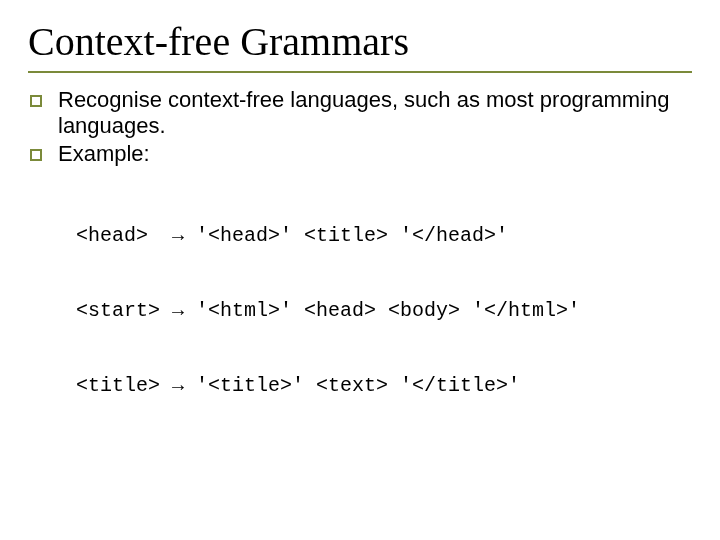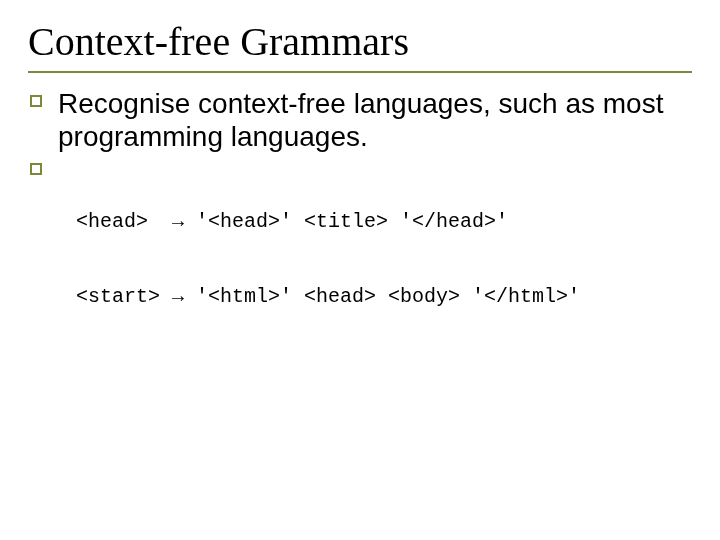--- a/index.html
+++ b/index.html
@@ -31,21 +31,21 @@
     margin: 0 0 14px 0;
   }
   .bullets {
     margin: 0;
     padding: 0;
     list-style: none;
   }
   .bullets > li {
     position: relative;
     padding-left: 30px;
-    font-size: 28px;
+    font-size: 22px;
     line-height: 1.18;
     margin-bottom: 2px;
   }
   .square {
     position: absolute;
     left: 2px;
     top: 8px;
     width: 12px;
     height: 12px;
     border: 2px solid #7b8a3a;
@@ -68,24 +68,26 @@
   <h1 class="title">Context-free Grammars</h1>
   <hr class="rule">
 
   <ul class="bullets">
     <li>
       <span class="square"></span>
       <span>Recognise context-free languages, such as most programming languages.</span>
     </li>
     <li>
       <span class="square"></span>
+      <span>Example:</span>
     </li>
   </ul>
 
   <div class="grammar">
     <span class="row">&lt;head&gt;  → '&lt;head&gt;' &lt;title&gt; '&lt;/head&gt;'</span>
     <span class="row">&lt;start&gt; → '&lt;html&gt;' &lt;head&gt; &lt;body&gt; '&lt;/html&gt;'</span>
+    <span class="row">&lt;title&gt; → '&lt;title&gt;' &lt;text&gt; '&lt;/title&gt;'</span>
     
     
     
     
   </div>
 </div>
 
 </body></html>

